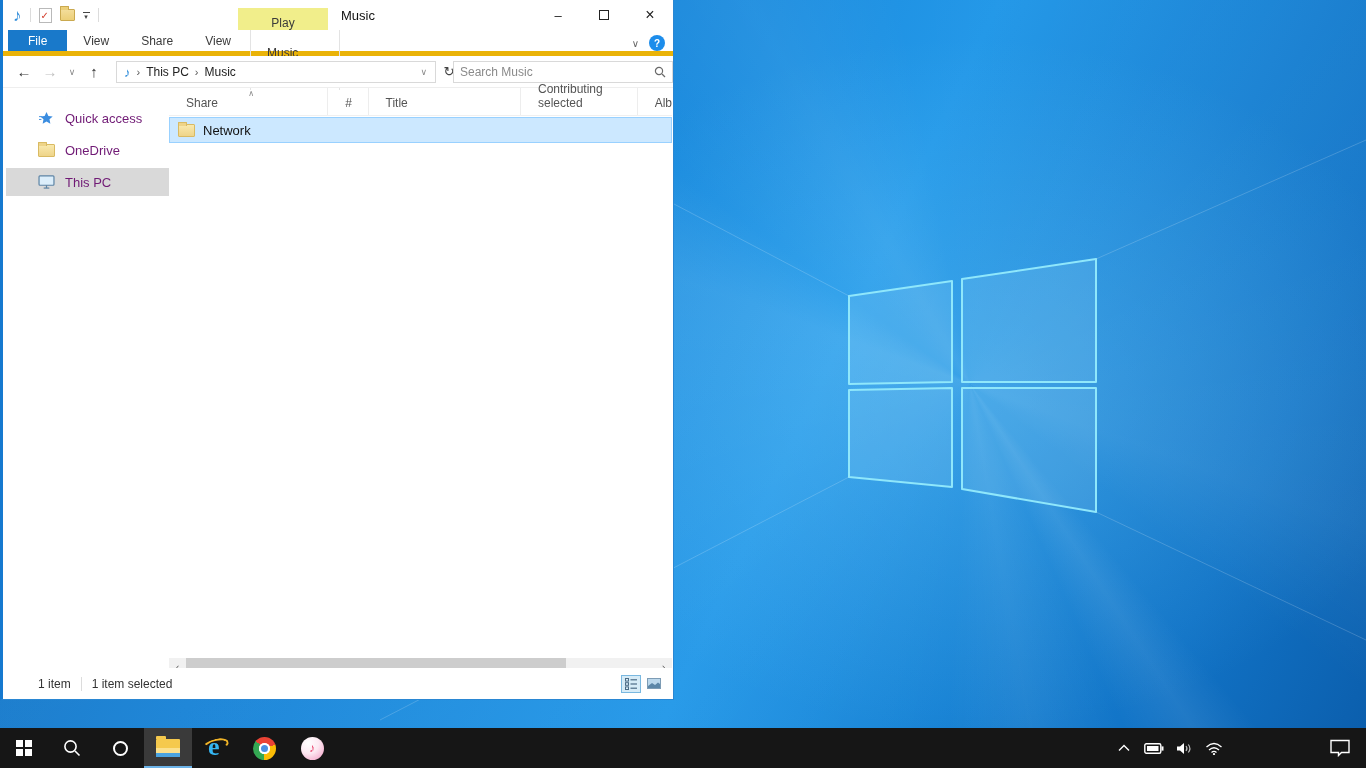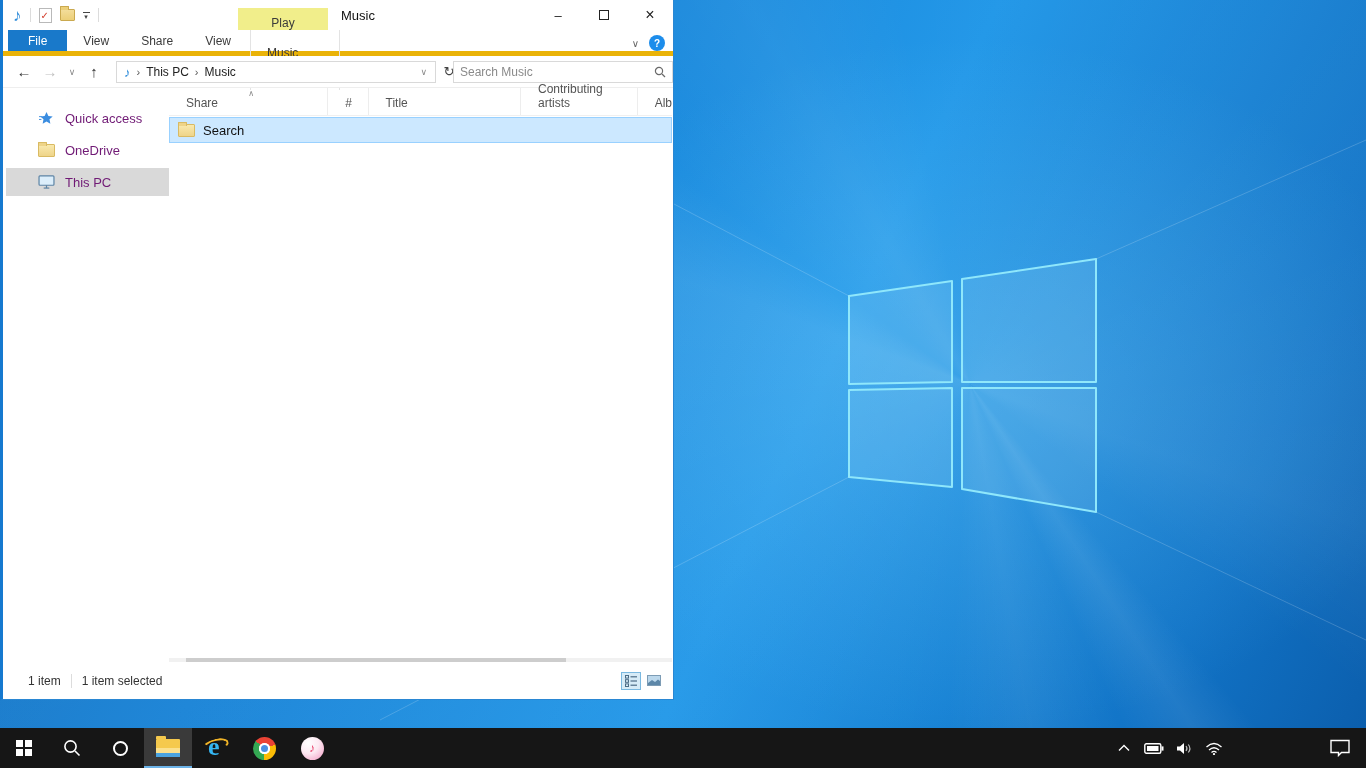--- a/index.html
+++ b/index.html
@@ -79,21 +79,21 @@
   .file-row { height:26px; display:flex; align-items:center; gap:8px; padding-left:8px; font-size:13px; color:#111; }
   .file-row.selected { background:#cce8ff; border:1px solid #99d1ff; }
   .folder-ico { width:17px; height:13px; background:linear-gradient(#f9e9ae,#eed489); border:1px solid #d9ba62; border-radius:1px; position:relative; }
   .folder-ico::before { content:""; position:absolute; left:-1px; top:-3px; width:7px; height:3px; background:#eed489; border:1px solid #d9ba62; border-bottom:none; border-radius:1px 1px 0 0; }
 
   .hscroll { position:absolute; left:0; right:0; bottom:0; height:17px; background:#f1f1f1; display:flex; align-items:center; }
   .hs-arrow { width:17px; text-align:center; font-size:11px; color:#555; }
   .hs-track { flex:1; position:relative; height:17px; }
   .hs-thumb { position:absolute; left:0; top:0; width:380px; height:17px; background:#cdcdcd; }
 
-  .statusbar { position:absolute; left:3px; right:1px; bottom:0; height:37px; background:#fff; display:flex; align-items:center; font-size:12px; color:#333; }
+  .statusbar { position:absolute; left:13px; right:1px; bottom:0; height:31px; background:#fff; display:flex; align-items:center; font-size:12px; color:#333; }
   .status-left { display:flex; align-items:center; gap:10px; padding-left:22px; }
   .status-sep { width:1px; height:14px; background:#dcdcdc; }
   .view-toggles { margin-left:auto; display:flex; gap:3px; padding-right:8px; }
   .vt-btn { width:20px; height:18px; display:flex; align-items:center; justify-content:center; border:1px solid transparent; }
   .vt-btn.active { background:#d6ebf7; border:1px solid #7ab8e0; }
 
   
   .taskbar { position:absolute; left:0; bottom:0; width:1366px; height:40px; background:#161616; display:flex; align-items:stretch; z-index:5; }
   .tb-btn { width:48px; display:flex; align-items:center; justify-content:center; position:relative; }
   .tb-btn.active { background:#3a3a3a; }
@@ -240,30 +240,30 @@
           <span>Share</span>
           <span class="sortmark">∧</span>
         </div>
         <div class="col" style="width:41px;">
           <span>#</span>
         </div>
         <div class="col" style="width:157px;">
           <span>Title</span>
         </div>
         <div class="col" style="width:120px;">
-          <span>Contributing artists</span>
+          <span>Contributing selected</span>
         </div>
         <div class="col" style="flex:1; border-right:none;margin-top:17px;">
           <span>Alb</span>
         </div>
       </div>
       <div class="rows">
         <div class="file-row selected">
           <span class="folder-ico"></span>
-          <span>Search</span>
+          <span>Network</span>
         </div>
       </div>
       <div class="hscroll">
         <span class="hs-arrow">‹</span>
         <div class="hs-track">
           <div class="hs-thumb"></div>
         </div>
         <span class="hs-arrow">›</span>
       </div>
     </div>

